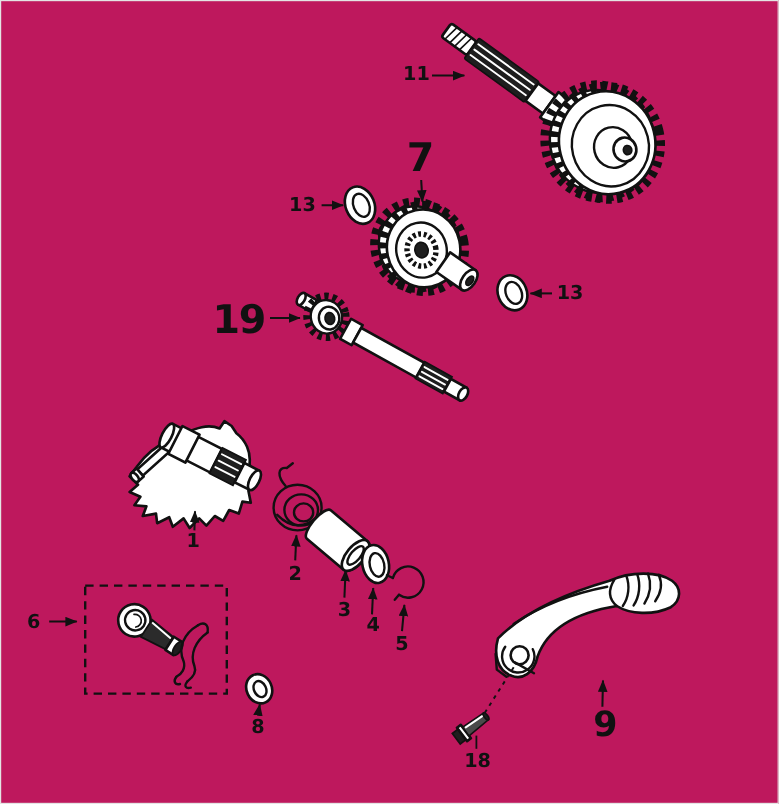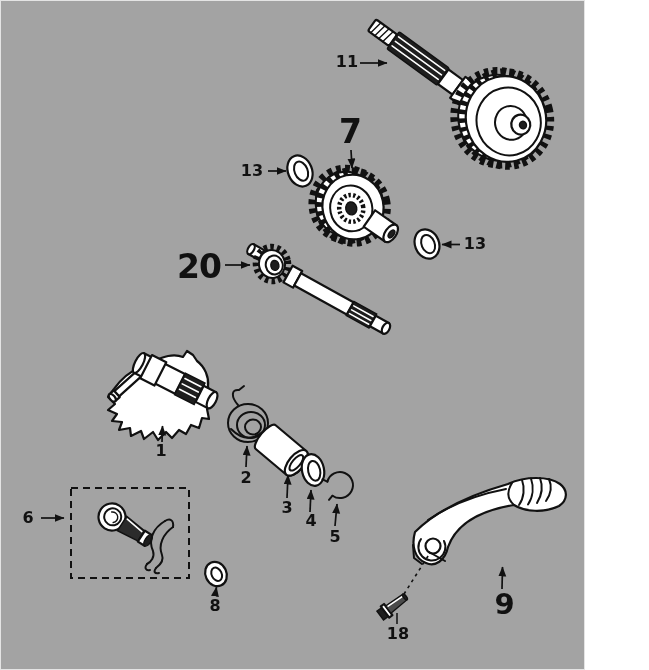--- a/index.html
+++ b/index.html
@@ -1,17 +1,17 @@
 <!DOCTYPE html>
 <html><head>
 <meta charset="utf-8">
 <style>
   html,body { margin:0; padding:0; background:#fff; }
   .stage {
-    position:relative; width:585px; height:670px; background:#a3a3a3;
+    position:relative; width:649px; height:670px; background:#be185d;
     border:1px solid #e4e4e4; box-sizing:border-box; overflow:hidden;
     font-family:"DejaVu Sans", sans-serif;
   }
   .stage svg { position:absolute; left:0; top:0; }
   .callout {
     position:absolute; transform:translate(-50%,-50%);
     color:#111; font-weight:bold; line-height:1; white-space:nowrap;
     font-family:"DejaVu Sans", sans-serif; user-select:none;
   }
   .sm { font-size:16px; }
@@ -231,21 +231,21 @@
     <path class="arrow" d="M224,264 L249,264"></path>
     <path class="arrow" d="M267,170 L285,170"></path>
     <path class="arrow" d="M459,243.5 L441,243.5"></path>
   </g>
 </svg>
 
 <div class="callout sm" style="left:346px; top:61px;">11</div>
 <div class="callout lg" style="left:349px; top:130px;">7</div>
 <div class="callout sm" style="left:251px; top:170px;">13</div>
 <div class="callout sm" style="left:474px; top:243px;">13</div>
-<div class="callout lg" style="left:198px; top:265px;">20</div>
+<div class="callout lg" style="left:198px; top:265px;">19</div>
 <div class="callout sm" style="left:160px; top:450px;">1</div>
 <div class="callout sm" style="left:245px; top:477px;">2</div>
 <div class="callout sm" style="left:286px; top:507px;">3</div>
 <div class="callout sm" style="left:310px; top:520px;">4</div>
 <div class="callout sm" style="left:334px; top:536px;">5</div>
 <div class="callout sm" style="left:27px;  top:517px;">6</div>
 <div class="callout sm" style="left:214px; top:605px;">8</div>
 <div class="callout md" style="left:503px; top:603px;">9</div>
 <div class="callout sm" style="left:397px; top:633px;">18</div>
 

